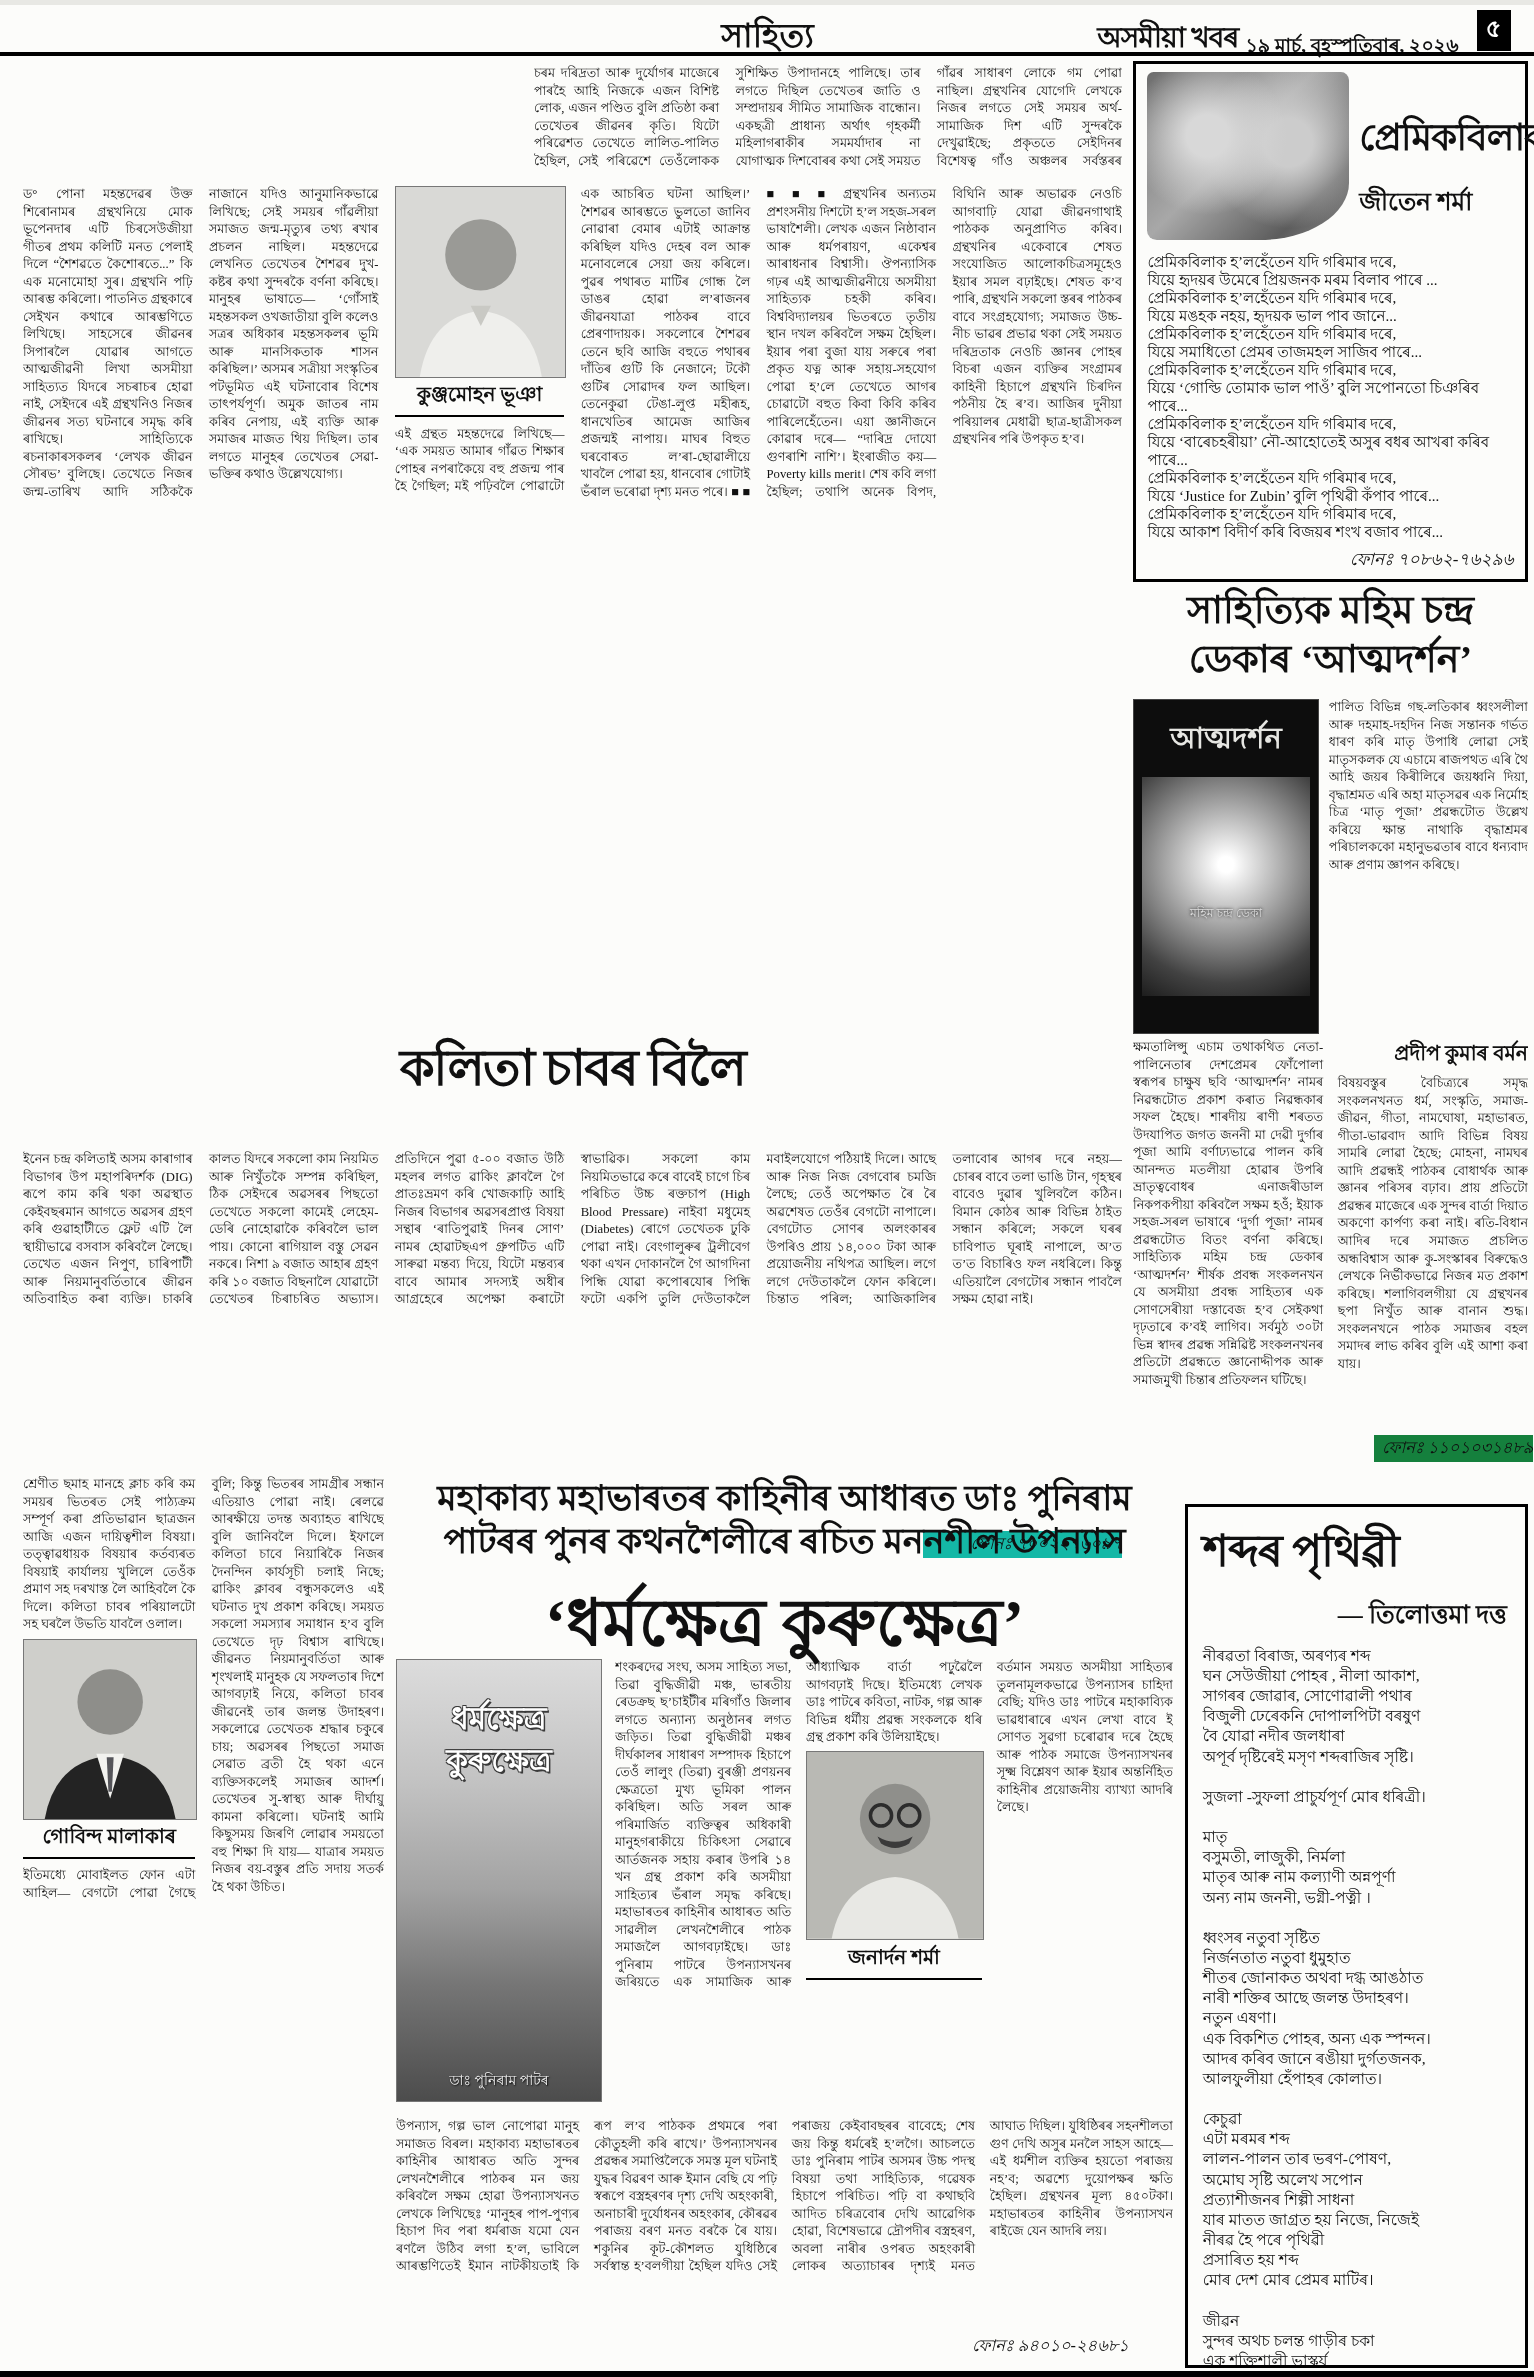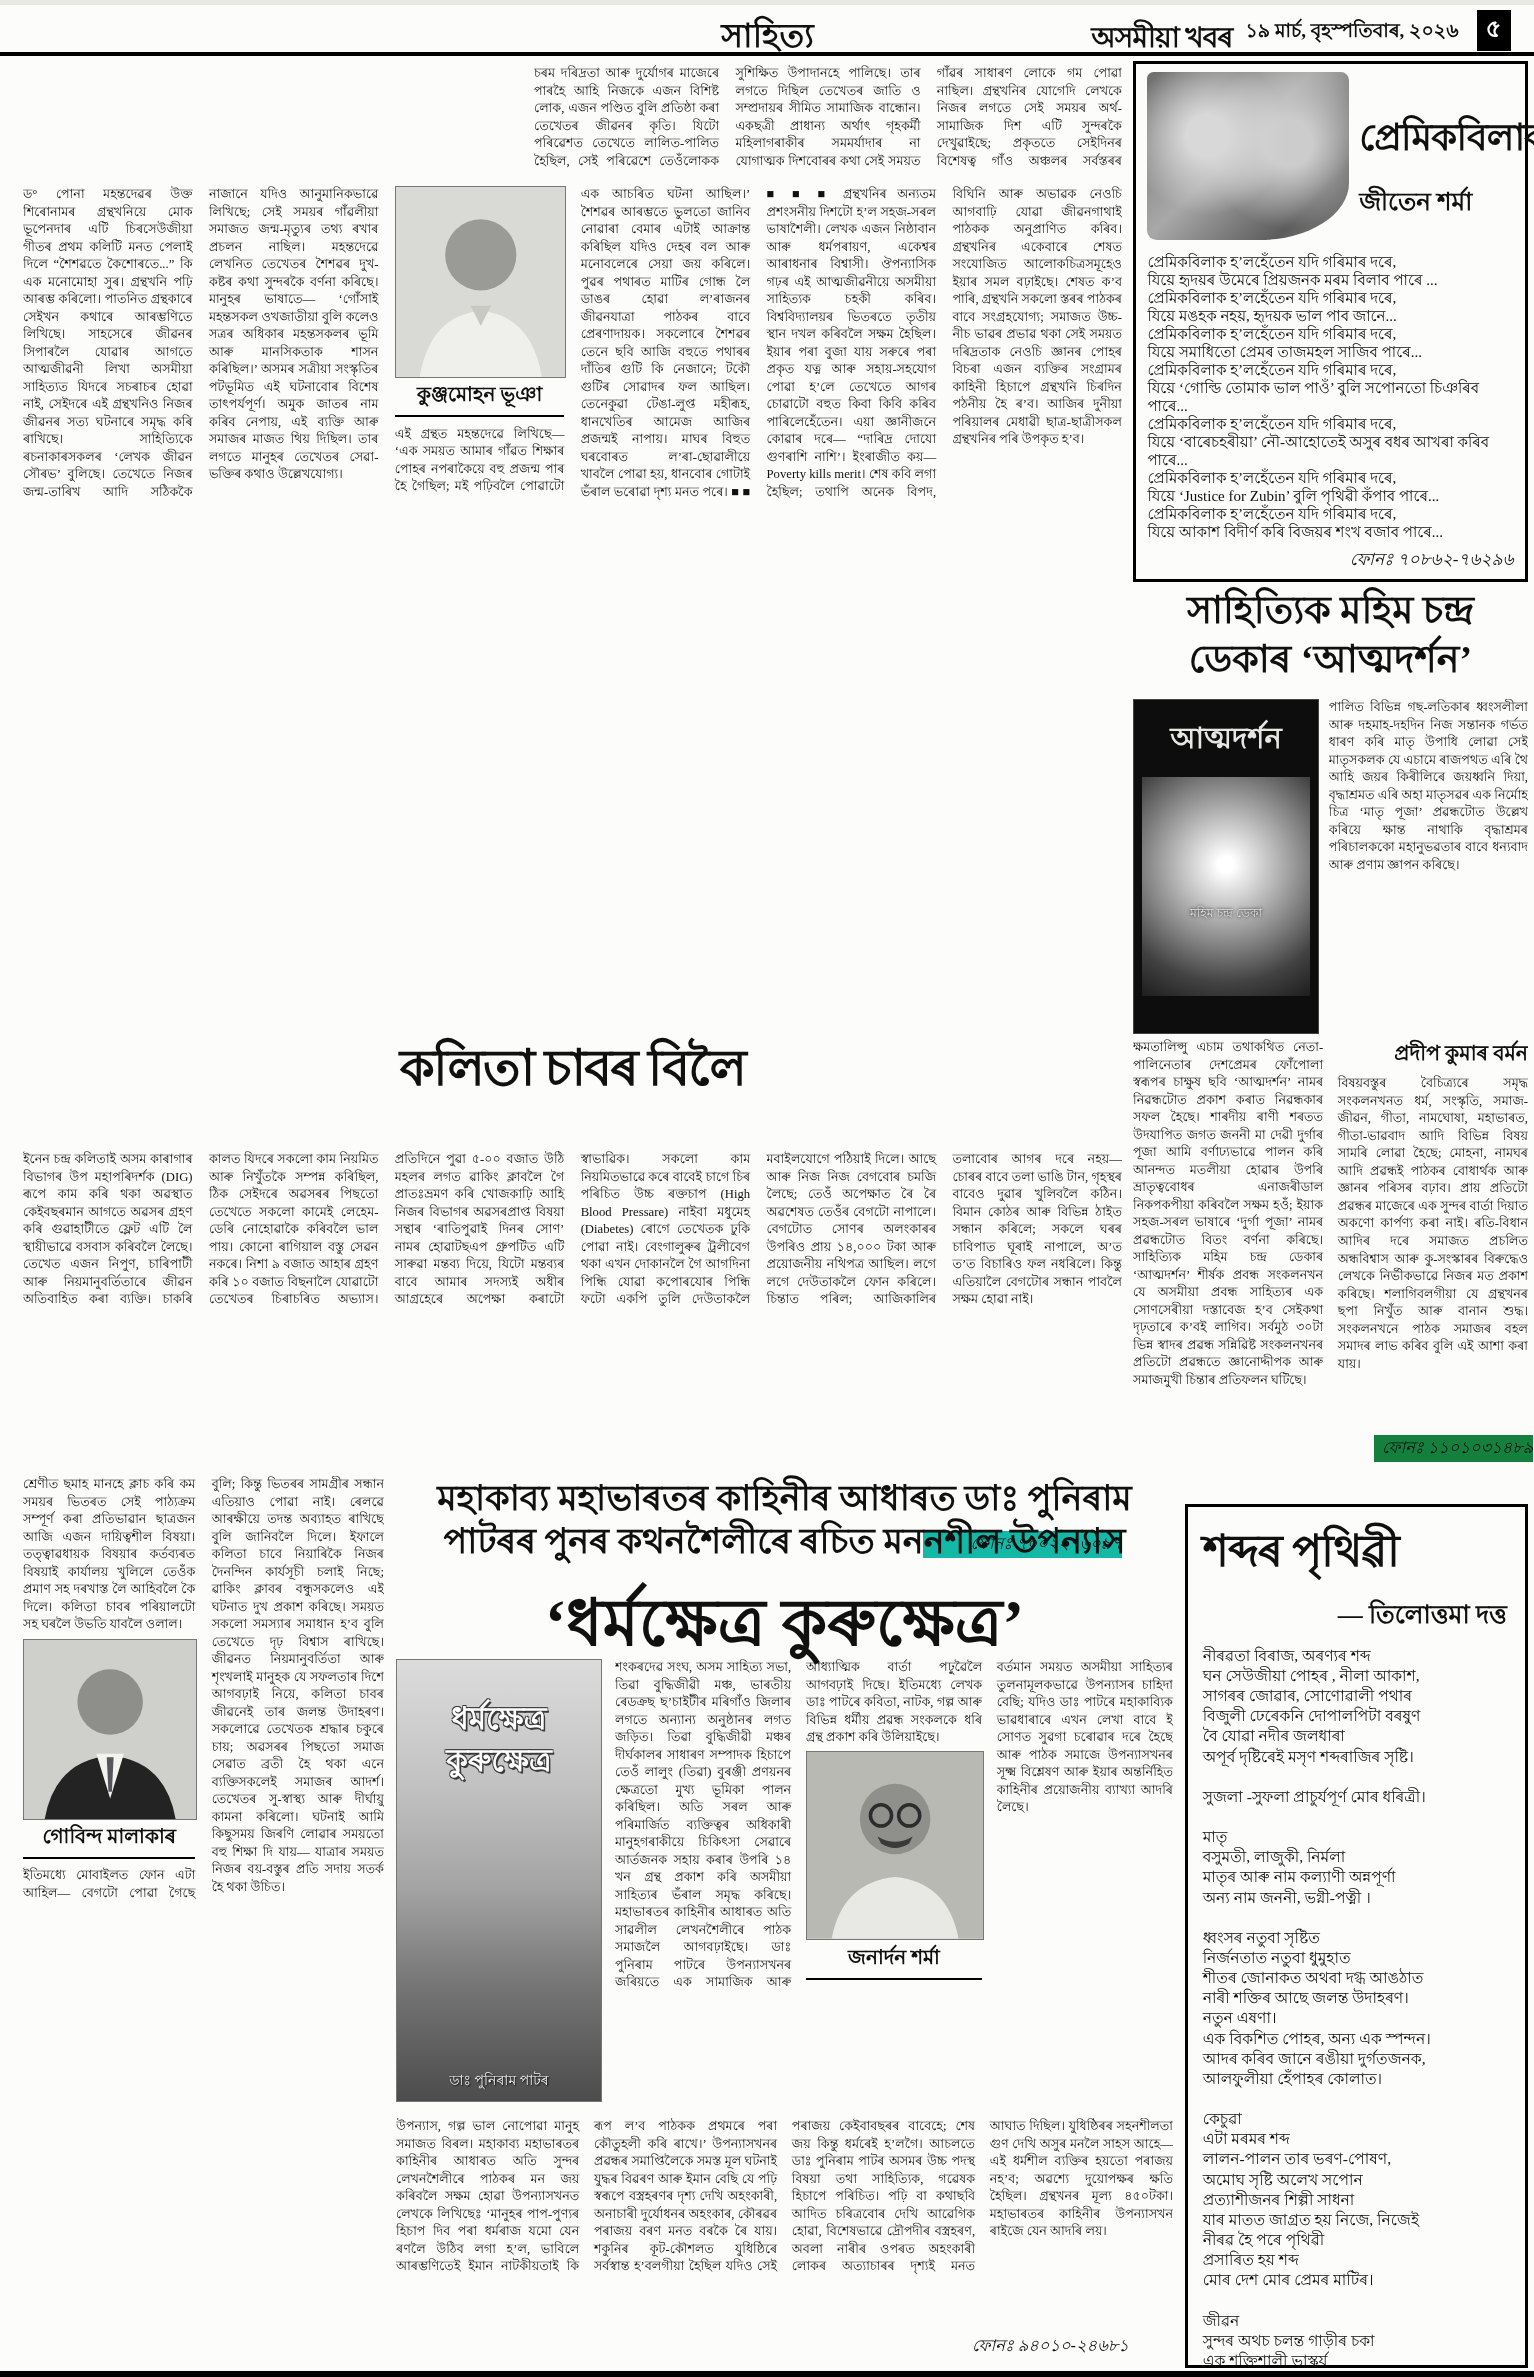--- a/index.html
+++ b/index.html
@@ -4,21 +4,21 @@
 <style>
   html,body{margin:0;padding:0;background:#e8e8e4;}
   #page{position:relative;width:1535px;height:2377px;background:#fcfcfa;margin:5px auto;
         font-family:"Liberation Serif","DejaVu Serif",serif;color:#101010;overflow:hidden;}
   .just{text-align:justify;}
   .bodytext{font-size:12.7px;line-height:1.38;}
   
   .masthead{position:absolute;left:24.5px;right:24.5px;top:3.3px;height:41px;}
   .section-name{position:absolute;left:50%;transform:translateX(-50%);top:1.6px;
                 font-size:33px;font-weight:700;}
-  .mast-right{position:absolute;right:52px;top:8.2px;display:flex;align-items:flex-start;gap:13px;white-space:nowrap;}
+  .mast-right{position:absolute;right:52px;top:8.2px;display:flex;align-items:flex-end;gap:7px;white-space:nowrap;}
   .paper-name{font-size:28px;font-weight:900;letter-spacing:-0.8px;}
   .mast-date{font-size:19px;font-weight:600;}
   .page-num-box{position:absolute;right:0;top:1.6px;width:34px;height:41px;background:#000;color:#fff;
                 display:flex;align-items:center;justify-content:center;font-size:24.5px;font-weight:700;}
   .mast-rule{position:absolute;left:0;top:47px;width:100%;height:4.1px;background:#000;}
   .bottom-rule{position:absolute;left:0;top:2366px;width:100%;height:5.7px;background:#000;}
   
   .a1-headline{position:absolute;left:23px;top:54px;width:501px;font-size:78px;font-weight:700;
                line-height:1.02;letter-spacing:-1.6px;}
   .a1-intro{position:absolute;left:534px;top:60px;width:588px;height:113px;

